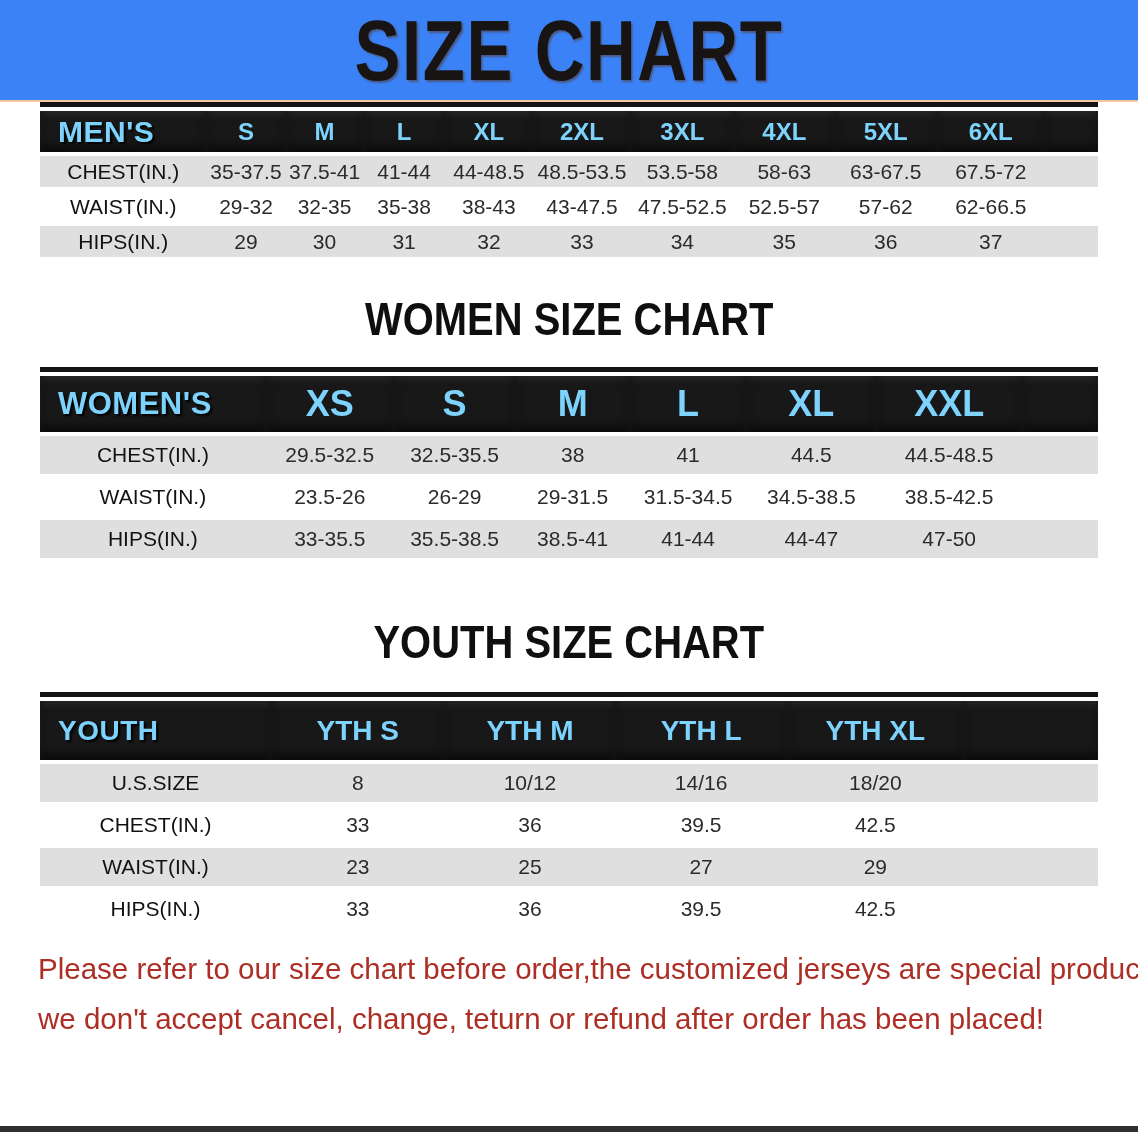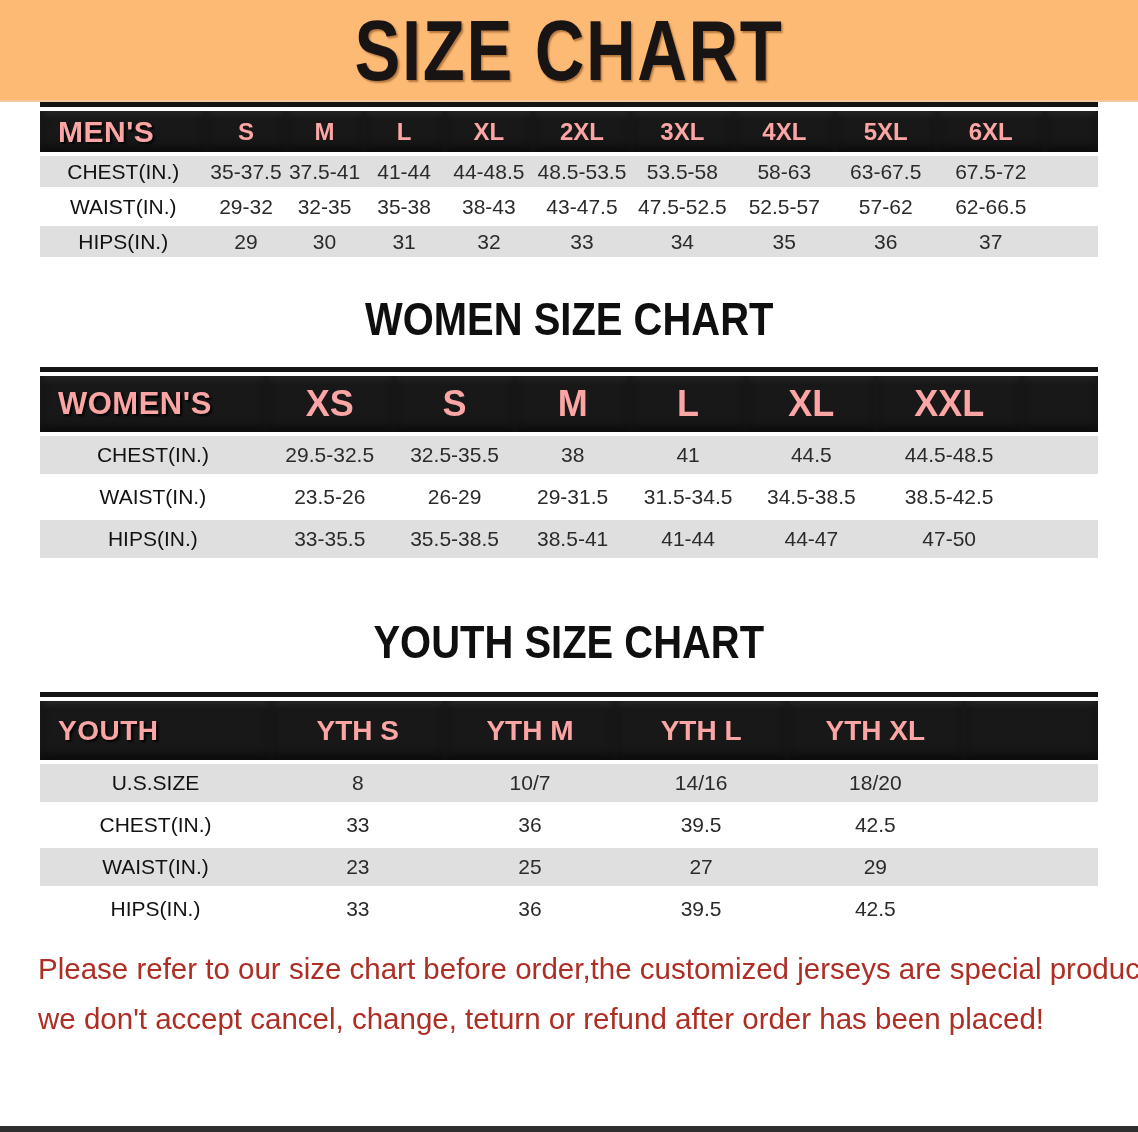--- a/index.html
+++ b/index.html
@@ -5,21 +5,21 @@
   html,body{margin:0;padding:0;}
   body{
     width:1138px;height:1132px;
     background:#ffffff;
     font-family:"Liberation Sans", sans-serif;
     position:relative;
     overflow:hidden;
   }
   .banner{
     height:100px;
-    background:#fdba74;
+    background:#3b82f6;
     display:flex;align-items:center;justify-content:center;
     border-bottom:2px solid #f4c9a0;
   }
   .banner-title{
     display:inline-block;
     font-size:86px;font-weight:bold;color:#181414;
     transform:scaleX(0.80);
     letter-spacing:2px;white-space:nowrap;
     text-shadow:2px 2px 2px rgba(90,40,0,0.45);
     line-height:100px;
@@ -37,21 +37,21 @@
     border-top:5px solid #141414;
   }
   table.size-table{
     width:100%;
     border-collapse:separate;
     border-spacing:0 4px;
     table-layout:fixed;
   }
   .size-table th{
     background:#181818;
-    color:#fca5a5;
+    color:#7dd3fc;
     font-weight:bold;
     text-align:center;
     vertical-align:middle;
     padding:0;
     box-shadow:inset 0 -6px 10px rgba(0,0,0,0.55), inset 0 4px 6px rgba(70,70,70,0.35);
   }
   .size-table th.tbl-label{
     text-align:left;padding-left:18px;
     letter-spacing:0.5px;
     text-shadow:2px 2px 2px #000;
@@ -254,21 +254,21 @@
               <th class="size-col">YTH M</th>
               <th class="size-col">YTH L</th>
               <th class="size-col">YTH XL</th>
               <th></th>
             </tr>
           </thead>
           <tbody>
             <tr>
               <td class="row-label">U.S.SIZE</td>
               <td>8</td>
-              <td>10/7</td>
+              <td>10/12</td>
               <td>14/16</td>
               <td>18/20</td>
               <td></td>
             </tr>
             <tr>
               <td class="row-label">CHEST(IN.)</td>
               <td>33</td>
               <td>36</td>
               <td>39.5</td>
               <td>42.5</td>

